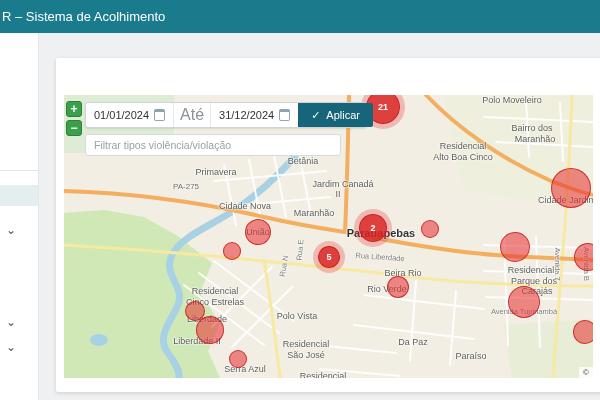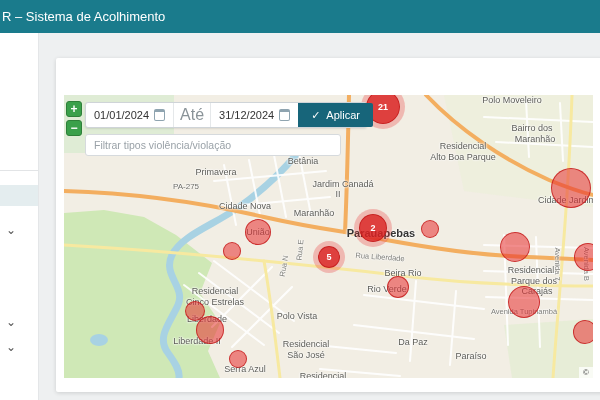--- a/index.html
+++ b/index.html
@@ -162,21 +162,21 @@
         <path d="M0,96 C70,98 140,108 200,122 C240,131 268,135 281,137"></path>
         <path d="M281,137 C330,147 390,158 445,161 C480,163 510,164 529,165"></path>
         <path d="M285,0 C284,45 283,95 281,137"></path>
         <path d="M362,0 C395,35 440,65 485,85 C502,92 516,97 529,100"></path>
       </g>
     </svg>
 
     <div id="lbl-layer">
         <span class="lbl place" style="left: 448px; top: 5px;">Polo Moveleiro</span>
         <span class="lbl place" style="left: 399px; top: 51px;">Residencial</span>
-        <span class="lbl place" style="left: 399px; top: 62px;">Alto Boa Parque</span>
+        <span class="lbl place" style="left: 399px; top: 62px;">Alto Boa Cinco</span>
         <span class="lbl place" style="left: 468px; top: 33px;">Bairro dos</span>
         <span class="lbl place" style="left: 471px; top: 44px;">Maranhão</span>
         <span class="lbl place" style="left: 227px; top: 66px; margin-left: 12px;">Betânia</span>
         <span class="lbl place" style="left: 152px; top: 77px;">Primavera</span>
         <span class="lbl road" style="left: 122px; top: 91px;">PA-275</span>
         <span class="lbl place" style="left: 279px; top: 89px;">Jardim Canadá</span>
         <span class="lbl place" style="left: 274px; top: 99px;">II</span>
         <span class="lbl place" style="left: 181px; top: 111px;">Cidade Nova</span>
         <span class="lbl place" style="left: 250px; top: 118px;">Maranhão</span>
         <span class="lbl place" style="left: 194px; top: 137px;">União</span>

